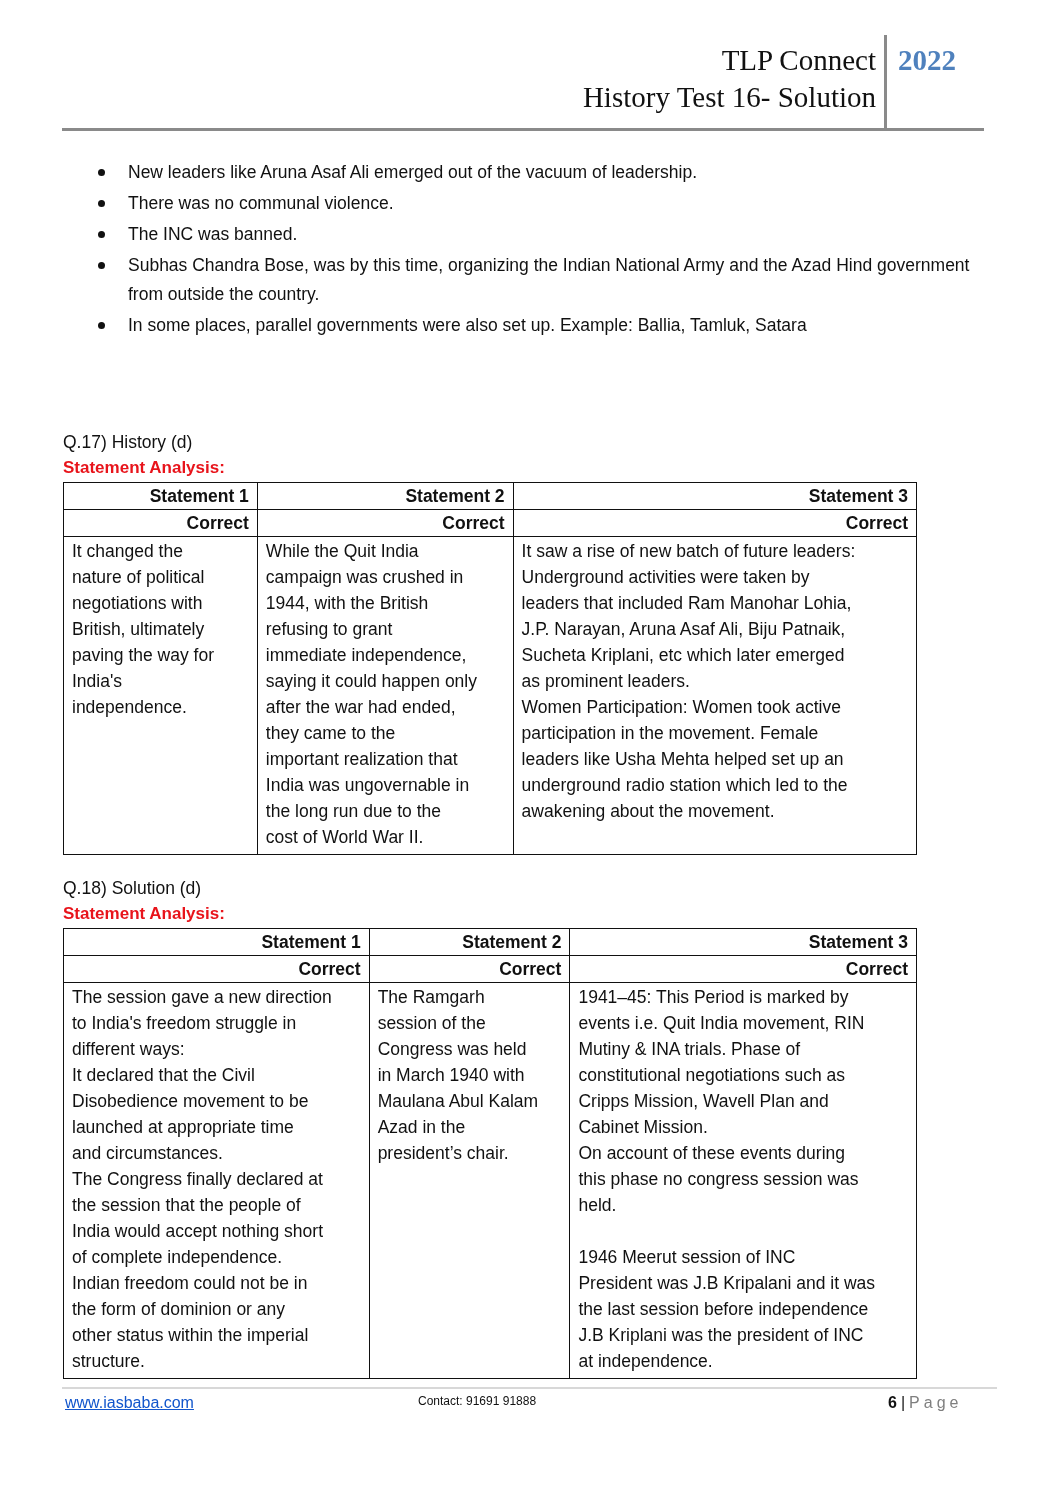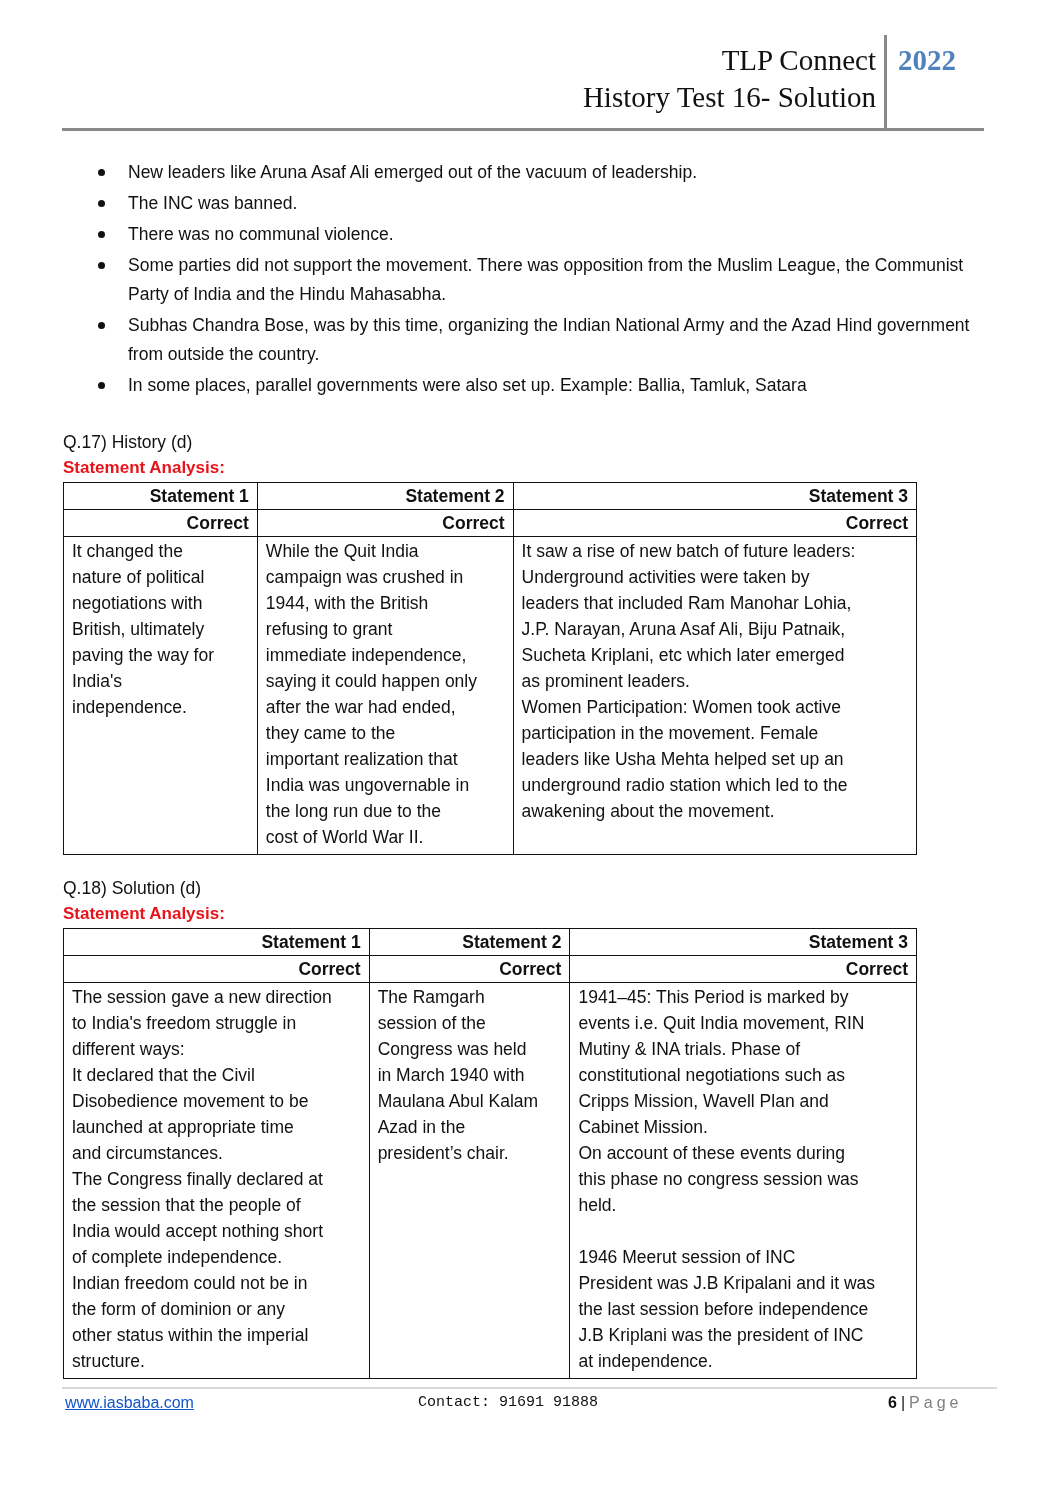--- a/index.html
+++ b/index.html
@@ -24,42 +24,41 @@
   .sa-title { position: absolute; left: 63px; font-size: 17px; font-weight: bold; color: #e8141b; }
 
   table.st { position: absolute; left: 63px; border-collapse: collapse; font-size: 17.5px; line-height: 26px; }
   table.st th, table.st td { border: 1.5px solid #111; padding: 0 8px; vertical-align: top; }
   table.st th { font-weight: bold; text-align: right; height: 26px; }
   table.st td.txt { white-space: pre-line; padding-top: 1px; padding-bottom: 4px; }
 
   
   .ftr-line { position: absolute; left: 62px; top: 1387px; width: 935px; height: 2px; background: #d8d8d8; }
   .ftr-link { position: absolute; left: 65px; top: 1394px; font-size: 16px; color: #1155cc; text-decoration: underline; text-align: right; }
-  .ftr-contact { position: absolute; left: 418px; top: 1394px; font-family: Liberation Mono, monospace; font-size: 15px; }
+  .ftr-contact { position: absolute; left: 418px; top: 1394px; font-family: Liberation Sans, sans-serif; font-size: 12px; }
   .ftr-page { position: absolute; left: 888px; top: 1394px; font-size: 16px; }
   .ftr-page .num { font-weight: bold; }
   .ftr-page .sep { margin: 0 4px; }
   .ftr-page .pg { color: #7f7f7f; letter-spacing: 4px; }
 </style>
 </head>
 <body>
 
 <div class="hdr-title">
   <div>TLP Connect</div>
   <div>History Test 16- Solution</div>
 </div>
 <div class="hdr-vline"></div>
 <div class="hdr-year">2022</div>
 <div class="hdr-hline"></div>
 
 <ul class="bullets">
   <li><span class="dot"></span><span>New leaders like Aruna Asaf Ali emerged out of the vacuum of leadership.</span></li>
+  <li><span class="dot"></span><span>There was no communal violence.</span></li>
   <li><span class="dot"></span><span>The INC was banned.</span></li>
-  <li><span class="dot"></span><span>There was no communal violence.</span></li>
-  <li><span class="dot"></span><span>Some parties did not support the movement. There was opposition from the Muslim League, the Communist Party of India and the Hindu Mahasabha.</span></li>
   <li><span class="dot"></span><span>Subhas Chandra Bose, was by this time, organizing the Indian National Army and the Azad Hind government from outside the country.</span></li>
   <li><span class="dot"></span><span>In some places, parallel governments were also set up. Example: Ballia, Tamluk, Satara</span></li>
 </ul>
 
 <div class="q-title" style="top:432px;">Q.17) History (d)</div>
 <div class="sa-title" style="top:458px;">Statement Analysis:</div>
 <table class="st" style="top:482px; width:854px;">
   <colgroup>
       <col style="width:194px">
       <col style="width:256px">

